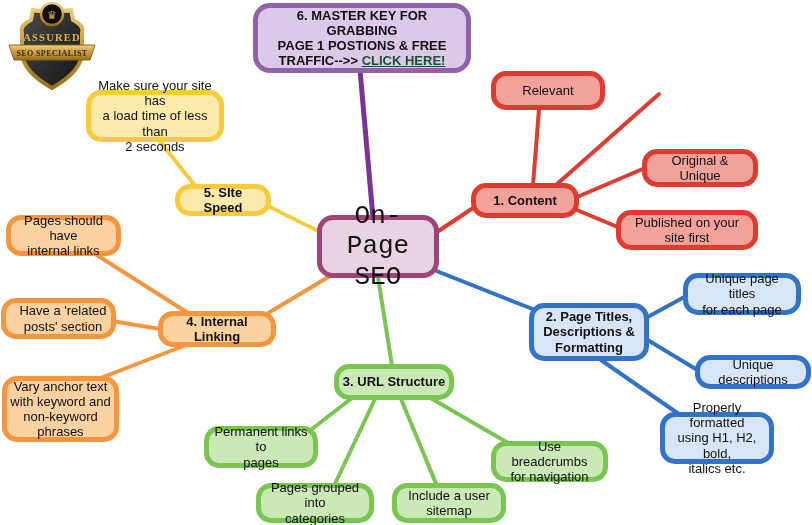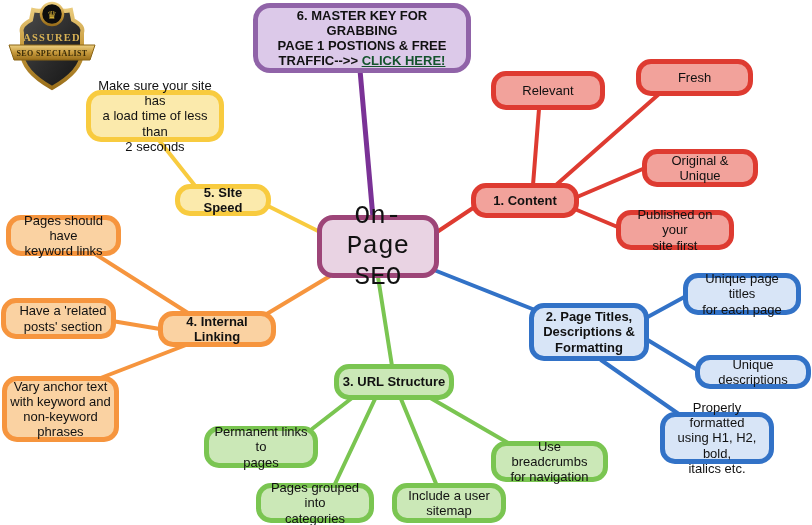--- a/index.html
+++ b/index.html
@@ -82,23 +82,22 @@
     <div class="mk-inner"><span>6. MASTER KEY FOR GRABBING
 PAGE 1 POSTIONS &amp; FREE
 TRAFFIC--&gt;&gt; </span><a class="mk-link" href="#">CLICK HERE!</a></div>
   </div>
 
   <div class="node centerbox" style="left:317px;top:215px;width:122px;height:63px;font-family:Liberation Mono, monospace;">On-Page
 SEO</div>
 
   <div class="node main red" style="left:471px;top:183px;width:108px;height:35px;">1. Content</div>
   <div class="node red" style="left:491px;top:71px;width:114px;height:39px;">Relevant</div>
-  <div class="node red" style="left:636px;top:59px;width:117px;height:37px;">Fresh</div>
   <div class="node red" style="left:642px;top:149px;width:116px;height:38px;">Original &amp; Unique</div>
-  <div class="node red" style="left:616px;top:210px;width:118px;height:40px;">Published on your
+  <div class="node red" style="left:616px;top:210px;width:142px;height:40px;">Published on your
 site first</div>
 
   <div class="node main blue" style="left:529px;top:303px;width:120px;height:58px;">2. Page Titles,
 Descriptions &amp;
 Formatting</div>
   <div class="node blue" style="left:683px;top:273px;width:118px;height:42px;">Unique page titles
 for each page</div>
   <div class="node blue" style="left:695px;top:355px;width:116px;height:34px;">Unique descriptions</div>
   <div class="node blue" style="left:660px;top:412px;width:114px;height:52px;">Properly formatted
 using H1, H2, bold,
@@ -109,21 +108,21 @@
 pages</div>
   <div class="node green" style="left:256px;top:483px;width:118px;height:40px;">Pages grouped into
 categories</div>
   <div class="node green" style="left:392px;top:483px;width:114px;height:40px;">Include a user
 sitemap</div>
   <div class="node green" style="left:491px;top:441px;width:117px;height:41px;">Use breadcrumbs
 for navigation</div>
 
   <div class="node main orange" style="left:158px;top:311px;width:118px;height:36px;">4. Internal Linking</div>
   <div class="node orange" style="left:6px;top:215px;width:115px;height:41px;">Pages should have
-keyword links</div>
+internal links</div>
   <div class="node orange" style="left:1px;top:298px;width:115px;height:41px;padding-left:12px;">Have a 'related
 posts' section</div>
   <div class="node orange" style="left:2px;top:376px;width:117px;height:66px;">Vary anchor text
 with keyword and
 non-keyword
 phrases</div>
 
   <div class="node main yellow" style="left:175px;top:184px;width:96px;height:32px;">5. SIte Speed</div>
   <div class="node yellow" style="left:86px;top:90px;width:138px;height:52px;">Make sure your site has
 a load time of less than

